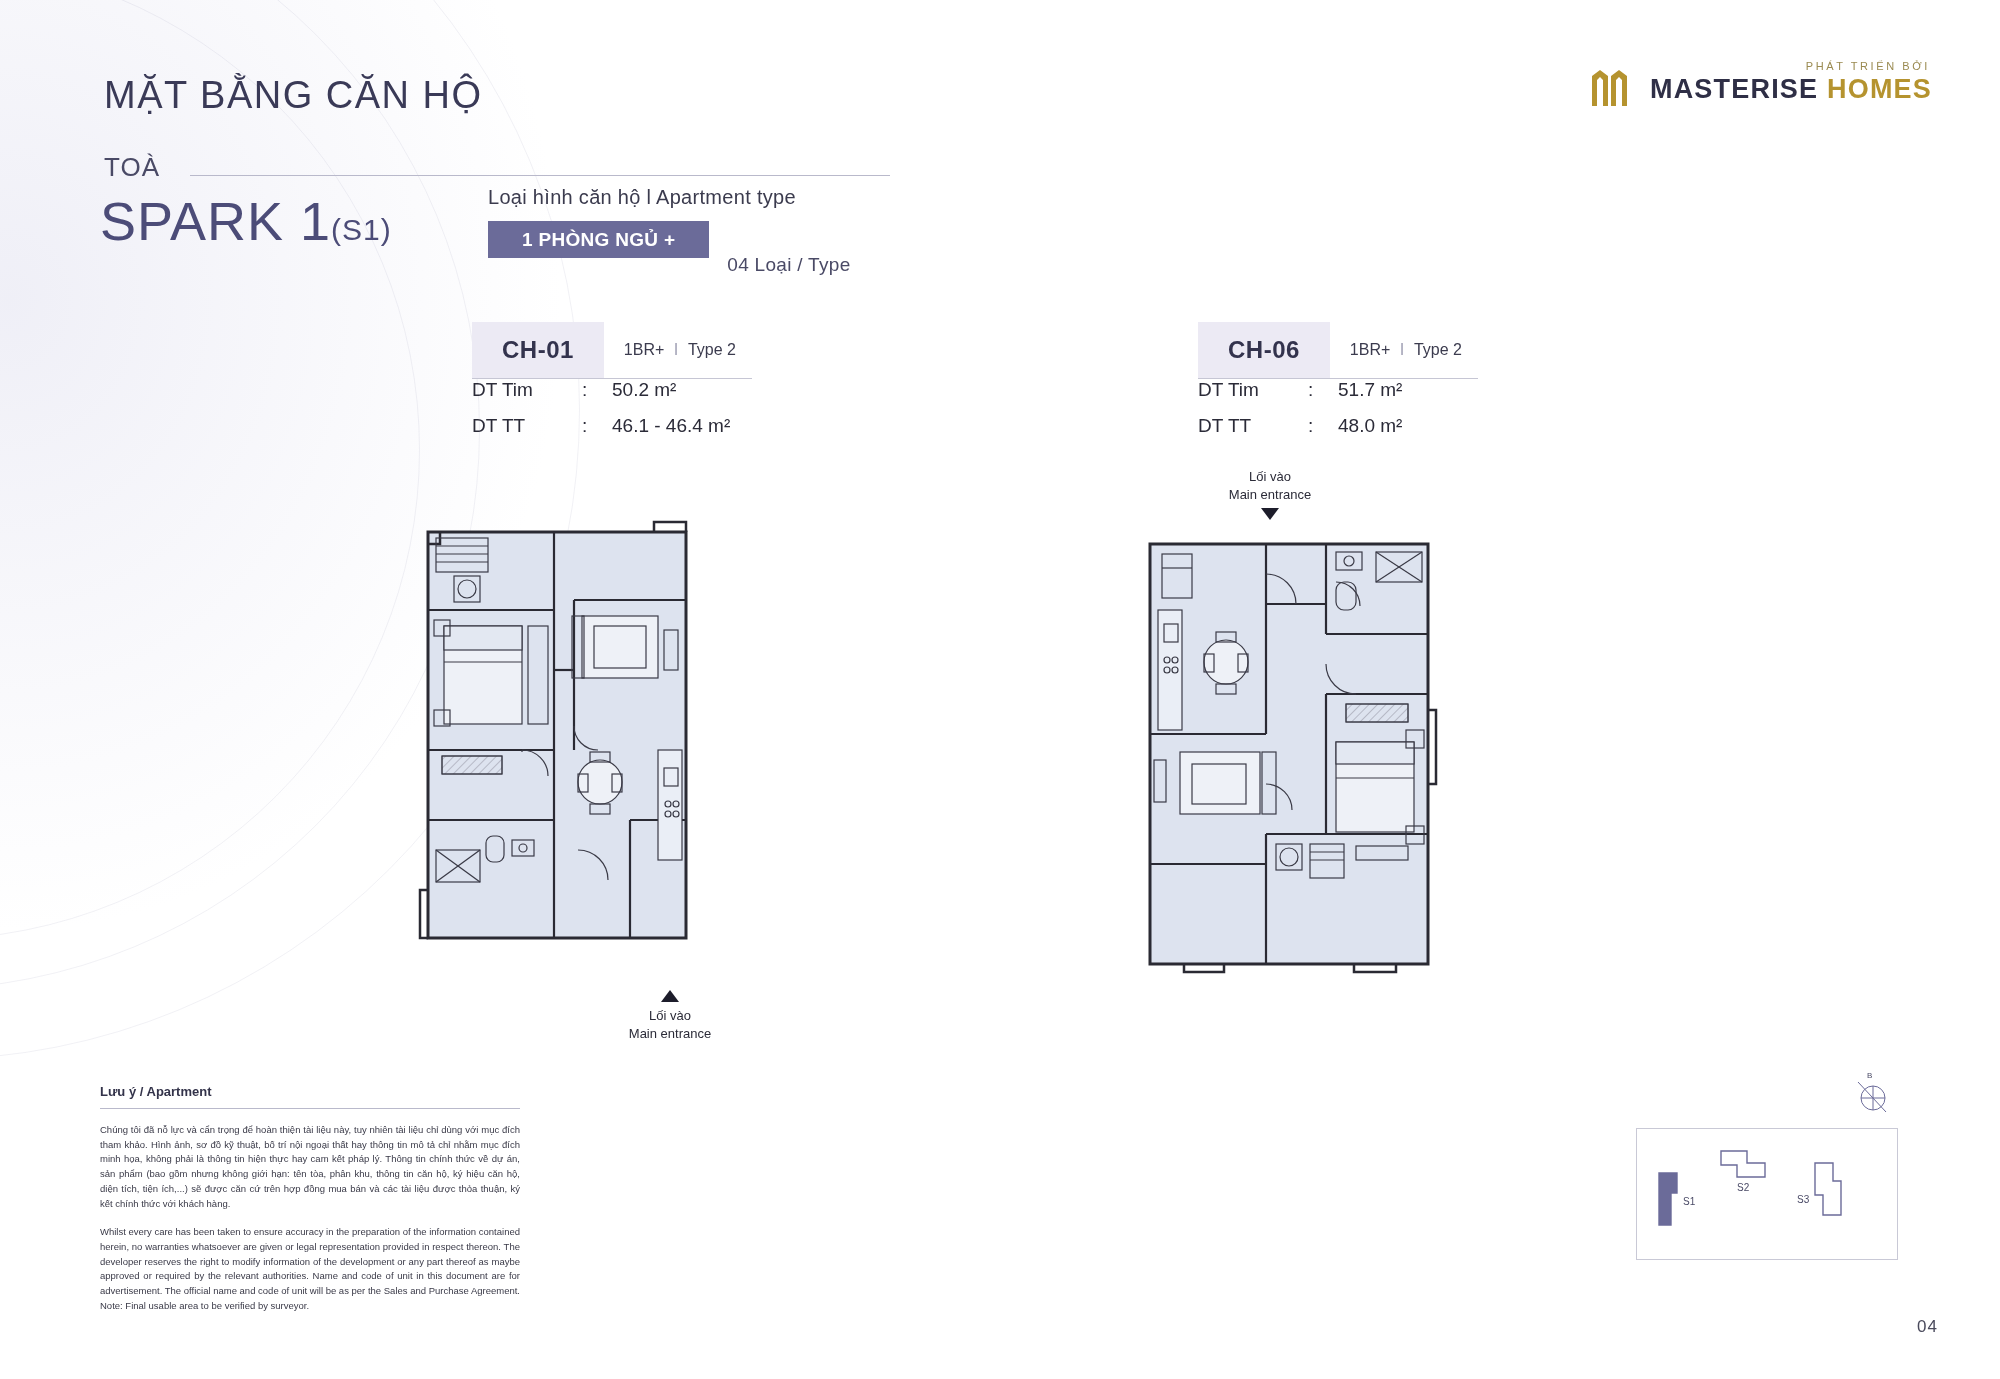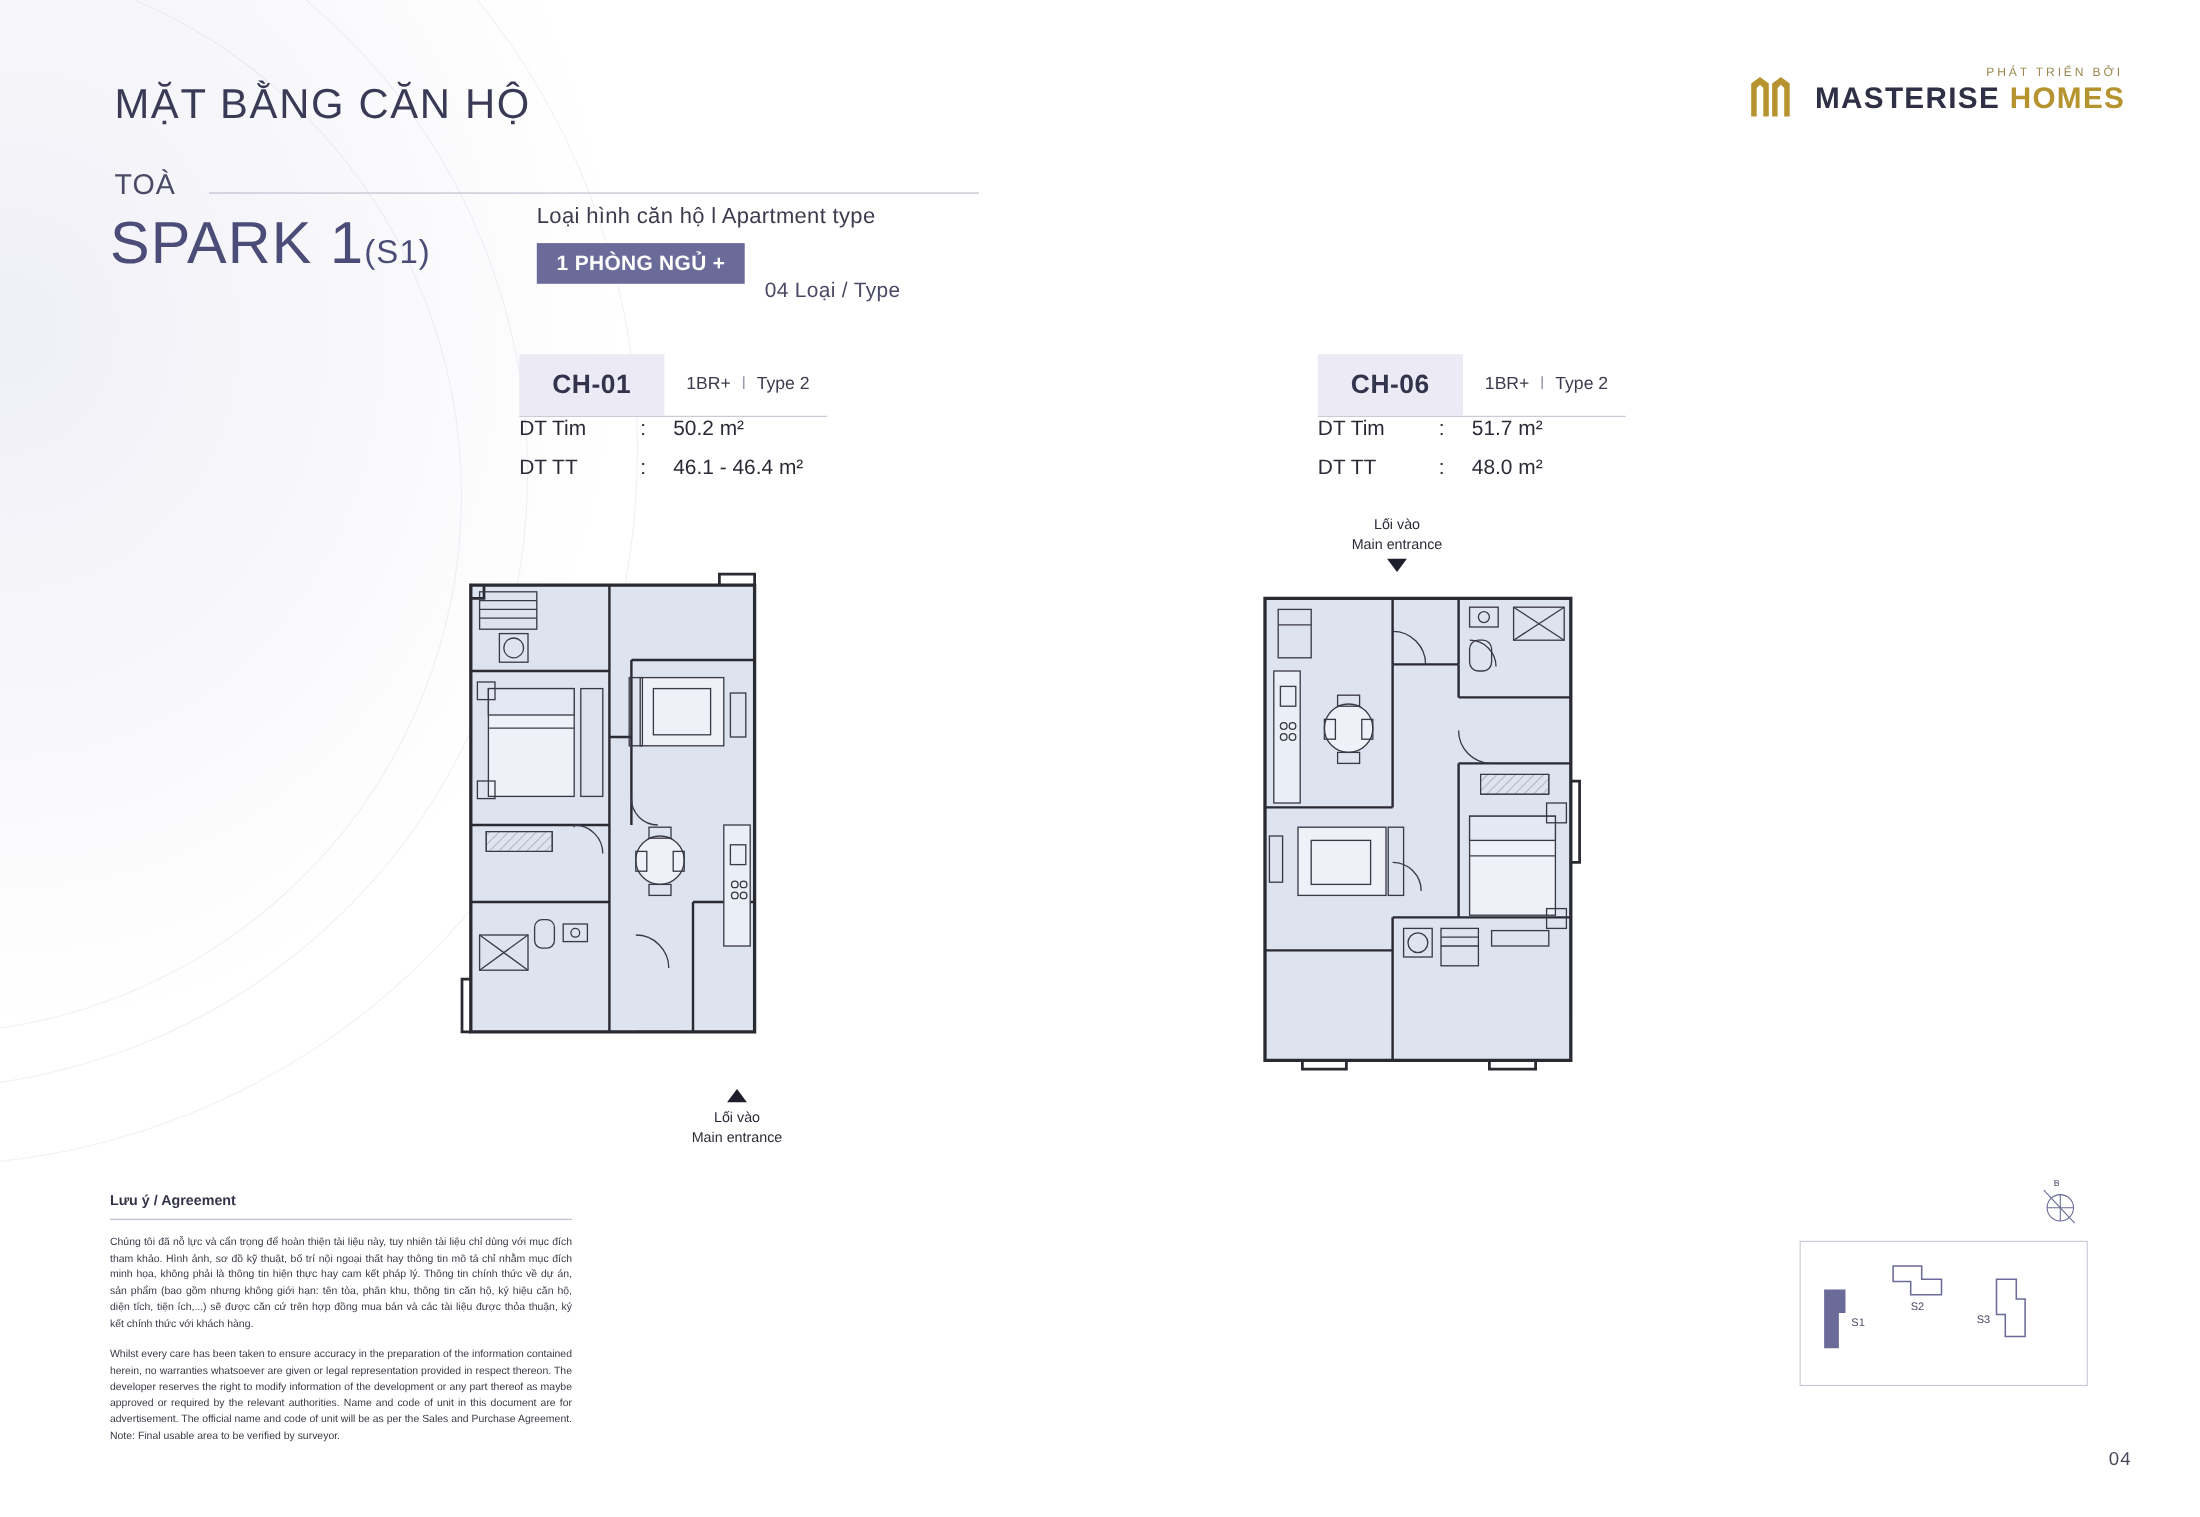--- a/index.html
+++ b/index.html
@@ -37,21 +37,21 @@
     position:absolute; left:100px; top:190px;
     font-size:54px; color:#4c4c78; letter-spacing:1px; font-weight:400;
   }
   .building-code { font-size:30px; }
 
   .type-block { position:absolute; left:488px; top:186px; width:406px; }
   .type-head { font-size:20px; color:#3b3b4e; letter-spacing:.3px; }
   .type-row { display:flex; margin-top:12px; height:37px; }
   .type-pill {
     background:#6b6b99; color:#fff; font-size:19px; font-weight:700;
-    display:flex; align-items:center; padding:0 18px; letter-spacing:.3px;
+    display:flex; align-items:center; padding:0 34px; letter-spacing:.3px;
   }
   .type-count {
     background:#e9e9f3; color:#4a4a66; font-size:19px;
     display:flex; align-items:center; padding:0 18px; letter-spacing:.3px;margin-top:44px;
   }
 
   
   .logo { position:absolute; right:68px; top:60px; text-align:right; }
   .logo-top { font-size:11px; letter-spacing:2.6px; color:#9a8a50; margin-bottom:2px; padding-right:2px;}
   .logo-main { font-size:27px; letter-spacing:1.2px; color:#2f2f46; font-weight:700; }
@@ -397,21 +397,21 @@
     <path d="M196 48 A24 24 0 0 1 220 72"></path>
   </g>
 
   <g fill="none" stroke="#2a2a33" stroke-width="2">
     <line x1="126" y1="10" x2="166" y2="10"></line>
   </g>
 </svg>
 </div>
 
 <div class="disc">
-  <div class="disc-title">Lưu ý / Agreement</div>
+  <div class="disc-title">Lưu ý / Apartment</div>
   <div class="disc-rule"></div>
   <p>Chúng tôi đã nỗ lực và cẩn trọng để hoàn thiện tài liệu này, tuy nhiên tài liệu chỉ dùng với mục đích tham khảo. Hình ảnh, sơ đồ kỹ thuật, bố trí nội ngoại thất hay thông tin mô tả chỉ nhằm mục đích minh họa, không phải là thông tin hiện thực hay cam kết pháp lý. Thông tin chính thức về dự án, sản phẩm (bao gồm nhưng không giới hạn: tên tòa, phân khu, thông tin căn hộ, ký hiệu căn hộ, diện tích, tiện ích,...) sẽ được căn cứ trên hợp đồng mua bán và các tài liệu được thỏa thuận, ký kết chính thức với khách hàng.</p>
   <p>Whilst every care has been taken to ensure accuracy in the preparation of the information contained herein, no warranties whatsoever are given or legal representation provided in respect thereon. The developer reserves the right to modify information of the development or any part thereof as maybe approved or required by the relevant authorities. Name and code of unit in this document are for advertisement. The official name and code of unit will be as per the Sales and Purchase Agreement. Note: Final usable area to be verified by surveyor.</p>
 </div>
 
 <svg class="compass" viewBox="0 0 48 48">
   <circle cx="27" cy="30" r="12" fill="none" stroke="#6b6b99" stroke-width="1"></circle>
   <line x1="27" y1="18" x2="27" y2="42" stroke="#6b6b99" stroke-width="1"></line>
   <line x1="15" y1="30" x2="39" y2="30" stroke="#6b6b99" stroke-width="1"></line>
   <line x1="12" y1="14" x2="40" y2="44" stroke="#6b6b99" stroke-width="1"></line>

